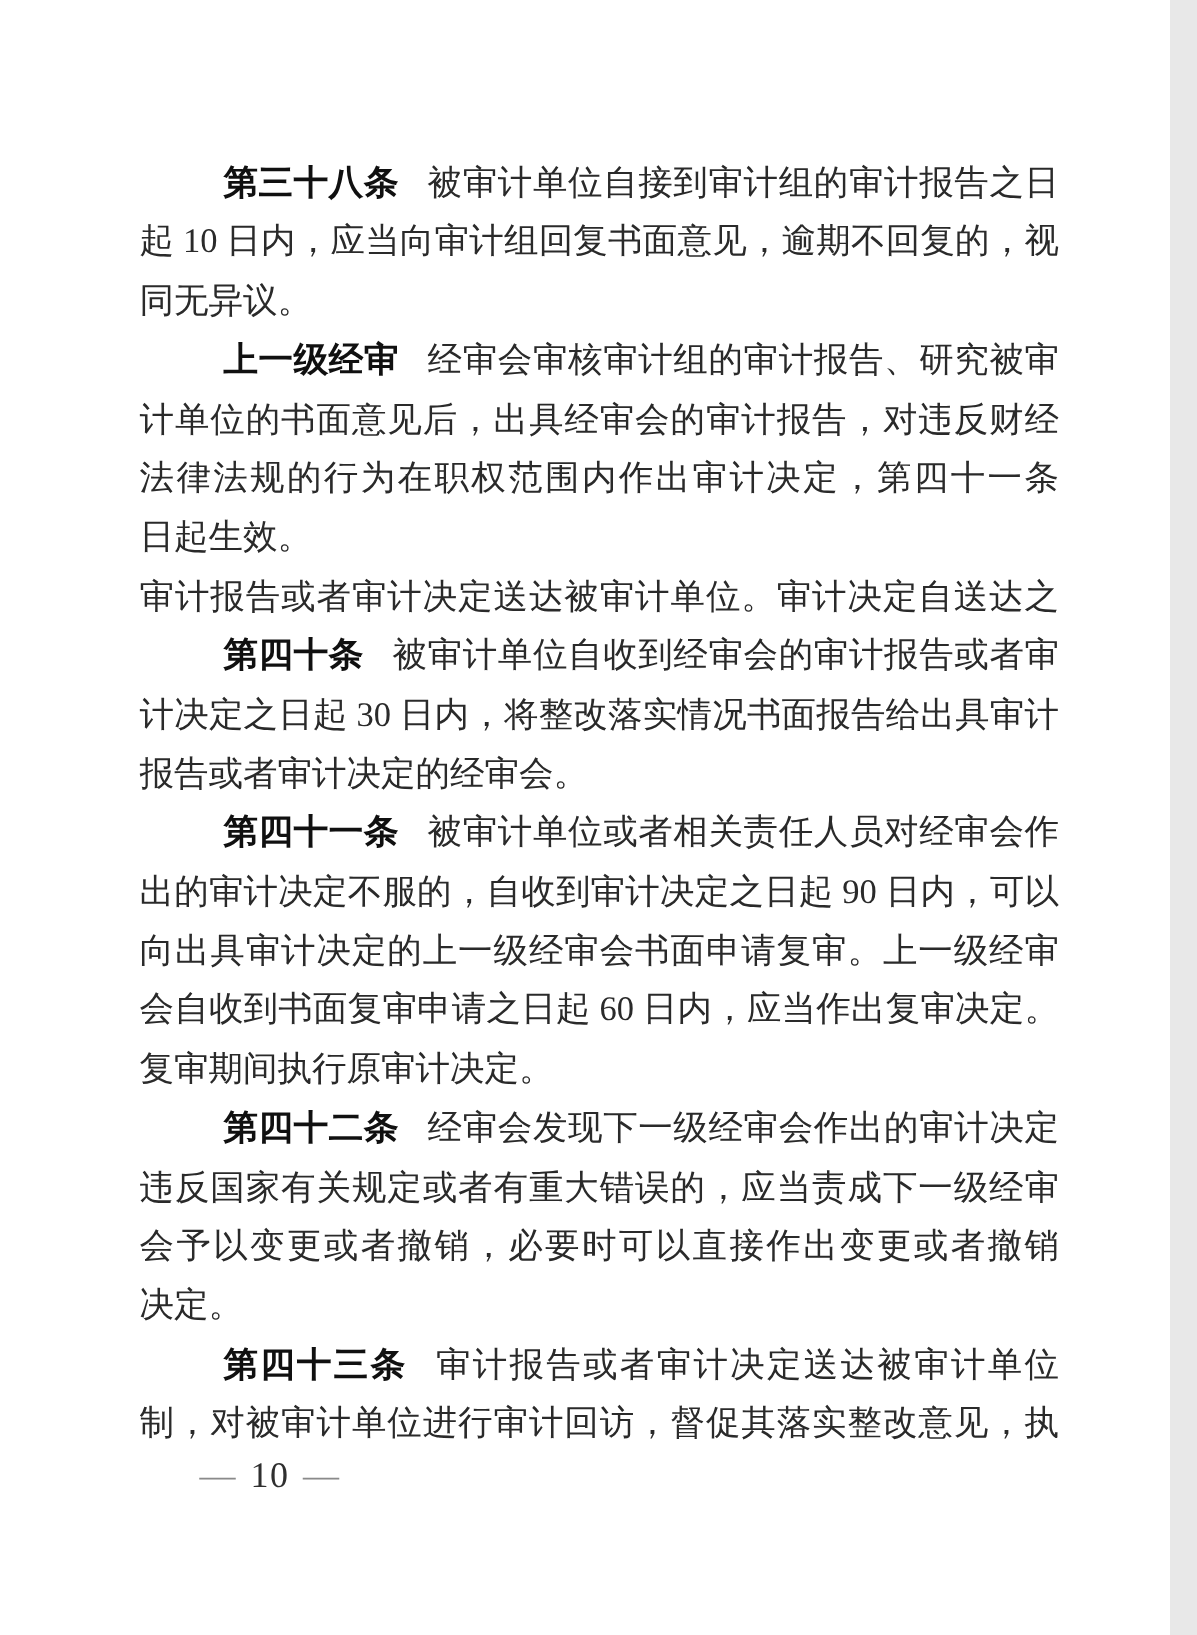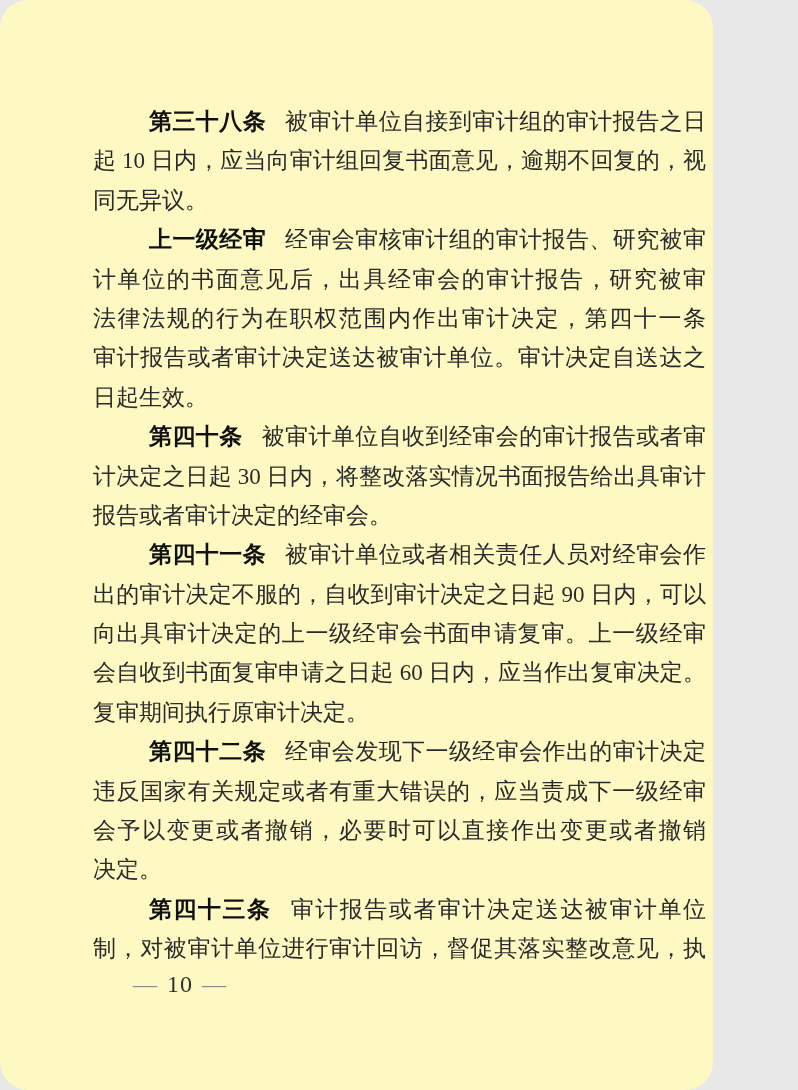--- a/index.html
+++ b/index.html
@@ -1,24 +1,23 @@
 <!DOCTYPE html>
 <html><head>
 <meta charset="utf-8">
 <style>
   * { margin: 0; padding: 0; box-sizing: border-box; }
   html, body { background: #e8e8e8; }
   .page {
     position: relative;
-    width: 713px;
+    width: 780px;
     height: 1090px;
-    background: #fef9c3;
+    background: #ffffff;
     overflow: hidden;
     font-family: "Liberation Serif", serif;
-    border-radius: 28px;
   }
   .doc-body {
     position: absolute;
     left: 93px;
     top: 102px;
     width: 613px;
   }
   .line {
     font-size: 23px;
     line-height: 39.4px;
@@ -55,24 +54,24 @@
   <main class="doc-body">
 
     <section class="para">
       <div class="line pfirst"><span class="num">第三十八条</span><span>被审计单位自接到审计组的审计报告之日</span></div>
       <div class="line">起 10 日内，应当向审计组回复书面意见，逾期不回复的，视</div>
       <div class="line pend">同无异议。</div>
     </section>
 
     <section class="para">
       <div class="line pfirst"><span class="num">上一级经审</span><span>经审会审核审计组的审计报告、研究被审</span></div>
-      <div class="line">计单位的书面意见后，出具经审会的审计报告，研究被审</div>
+      <div class="line">计单位的书面意见后，出具经审会的审计报告，对违反财经</div>
       <div class="line">法律法规的行为在职权范围内作出审计决定，第四十一条</div>
+      <div class="line pend">日起生效。</div>
       <div class="line">审计报告或者审计决定送达被审计单位。审计决定自送达之</div>
-      <div class="line pend">日起生效。</div>
     </section>
 
     <section class="para">
       <div class="line pfirst"><span class="num">第四十条</span><span>被审计单位自收到经审会的审计报告或者审</span></div>
       <div class="line">计决定之日起 30 日内，将整改落实情况书面报告给出具审计</div>
       <div class="line pend">报告或者审计决定的经审会。</div>
     </section>
 
     <section class="para">
       <div class="line pfirst"><span class="num">第四十一条</span><span>被审计单位或者相关责任人员对经审会作</span></div>

